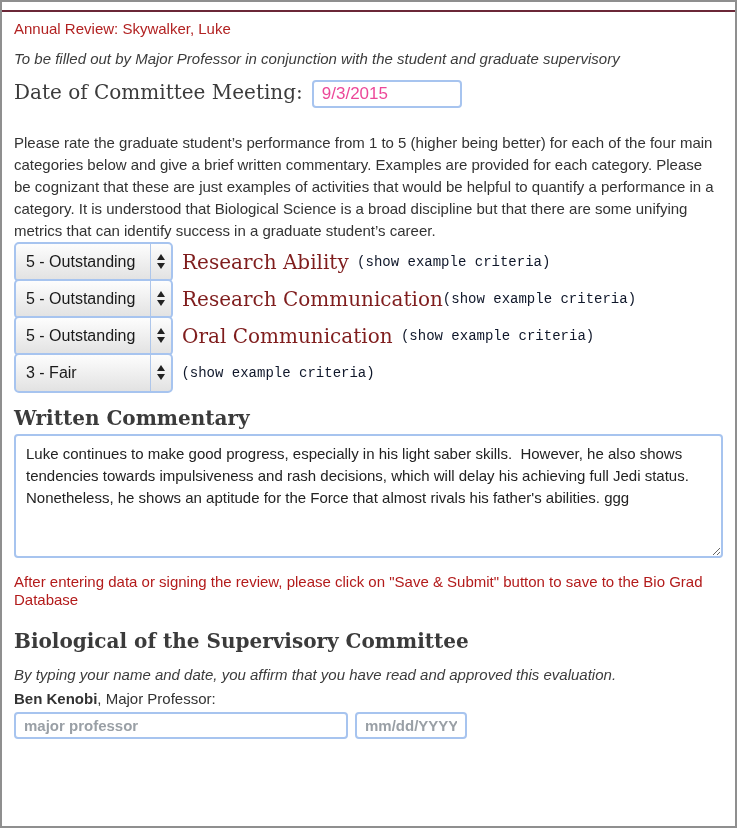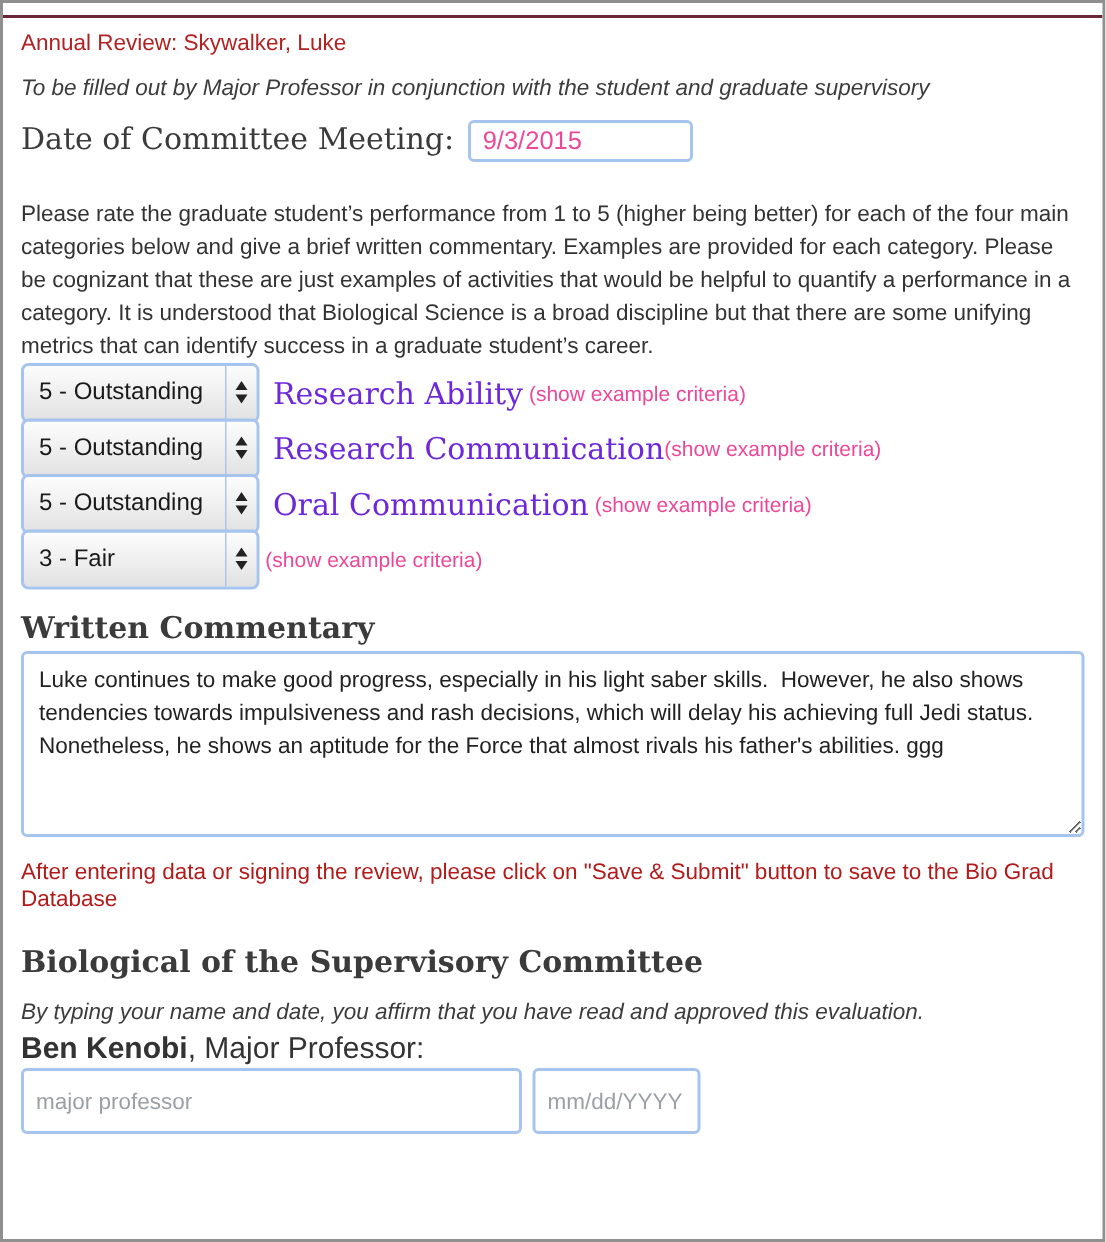--- a/index.html
+++ b/index.html
@@ -123,27 +123,27 @@
   .tri-down {
     width: 0; height: 0;
     border-left: 4px solid transparent;
     border-right: 4px solid transparent;
     border-top: 6px solid #222;
   }
   .rating-label {
     margin-left: 9px;
     font-family: "DejaVu Serif", serif;
     font-size: 20px;
-    color: #6d28d9;
+    color: #7f1d1d;
     white-space: nowrap;
   }
   .criteria-link {
-    font-family: Liberation Sans, sans-serif;
+    font-family: Liberation Mono, monospace;
     font-size: 14px;
-    color: #ec4899;
+    color: #0f172a;
     text-decoration: none;
     cursor: pointer;
     white-space: pre;
   }
 
   h2.section-title {
     margin-top: 20px;
     font-family: "DejaVu Serif", serif;
     font-size: 20px;
     line-height: 24px;
@@ -176,40 +176,41 @@
   .affirmation {
     margin-top: 10px;
     font-style: italic;
     font-size: 15px;
     line-height: 23px;
     color: #3c3c3c;
   }
 
   .signer-line {
     margin-top: 4px;
-    font-size: 20px;
+    font-size: 15px;
     line-height: 18px;
     color: #333;
   }
   .signer-name { font-weight: bold; }
 
   .signature-row {
     margin-top: 4px;
     display: flex;
     align-items: center;
   }
   .sig-input {
-    height: 44px;
+    height: 27px;
     border: 2px solid #a7c4ef;
     border-radius: 4px;
     padding: 4px 8px;
     font-family: "Liberation Sans", sans-serif;
     font-size: 15px;
     color: #333;
     outline: none;
+    font-weight: bold;
   }
   .sig-input::placeholder { color: #9aa0a6; opacity: 1; }
   .date-input::placeholder { color: #9aa0a6; opacity: 1; }
   .sig-name { width: 334px; margin-right: 7px; }
   .sig-date { width: 112px; }
 </style>
 </head>
 <body>
 
 <div class="window">

